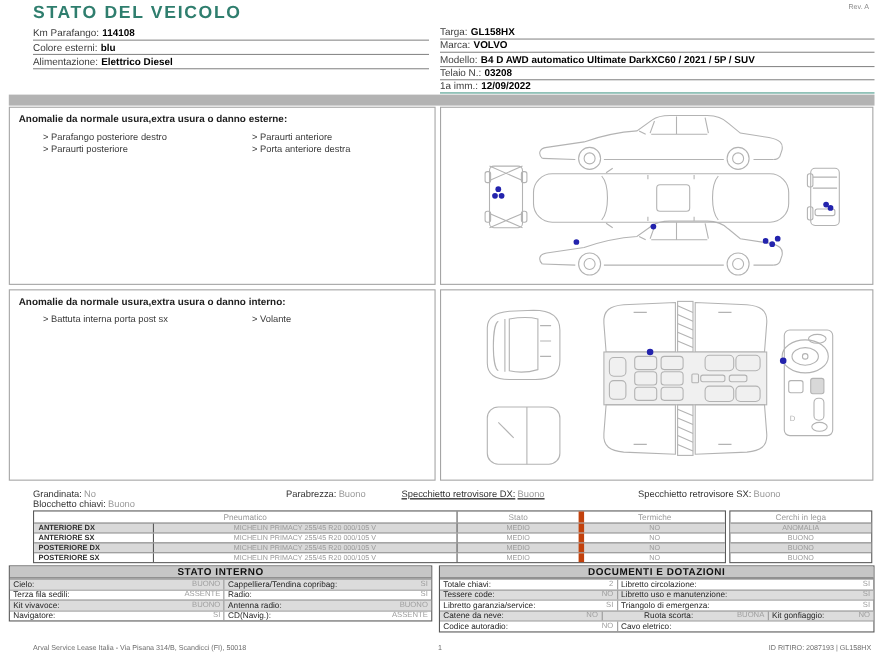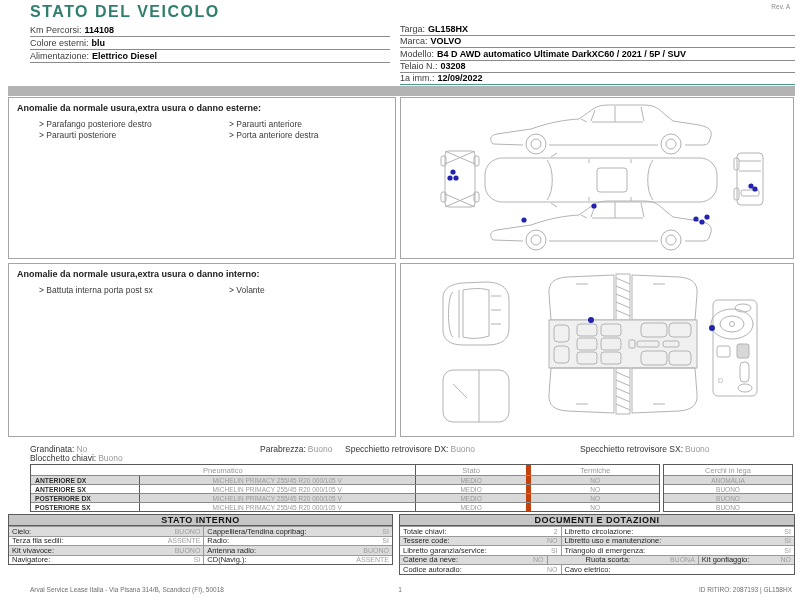--- a/index.html
+++ b/index.html
@@ -64,21 +64,21 @@
 </head>
 <body>
 
 <div class="page">
 
   <div class="abs title">STATO DEL VEICOLO</div>
   <div class="abs rev">Rev. A</div>
 
   <div class="abs info-block" style="left:30px; top:24px; width:360px;">
     <div class="info-row">
-      <span class="lbl">Km Percorsi:</span>
+      <span class="lbl">Km Parafango:</span>
       <span class="val">114108</span>
     </div>
     <div class="info-row">
       <span class="lbl">Colore esterni:</span>
       <span class="val">blu</span>
     </div>
     <div class="info-row">
       <span class="lbl">Alimentazione:</span>
       <span class="val">Elettrico Diesel</span>
     </div>
@@ -261,21 +261,21 @@
       </g>
     </svg>
   </div>
 
   <div class="abs summary-item" style="left:30px; top:444px;">
     <span class="lbl">Grandinata:</span><span class="val">No</span>
   </div>
   <div class="abs summary-item" style="left:260px; top:444px;">
     <span class="lbl">Parabrezza:</span><span class="val">Buono</span>
   </div>
-  <div class="abs summary-item" style="left:345px; top:444px;">
+  <div class="abs summary-item" style="left:365px; top:444px;text-decoration:underline;">
     <span class="lbl">Specchietto retrovisore DX:</span><span class="val">Buono</span>
   </div>
   <div class="abs summary-item" style="left:580px; top:444px;">
     <span class="lbl">Specchietto retrovisore SX:</span><span class="val">Buono</span>
   </div>
   <div class="abs summary-item" style="left:30px; top:453px;">
     <span class="lbl">Blocchetto chiavi:</span><span class="val">Buono</span>
   </div>
 
   <div class="abs tyres" style="left:30px; top:464px; width:630px;">

